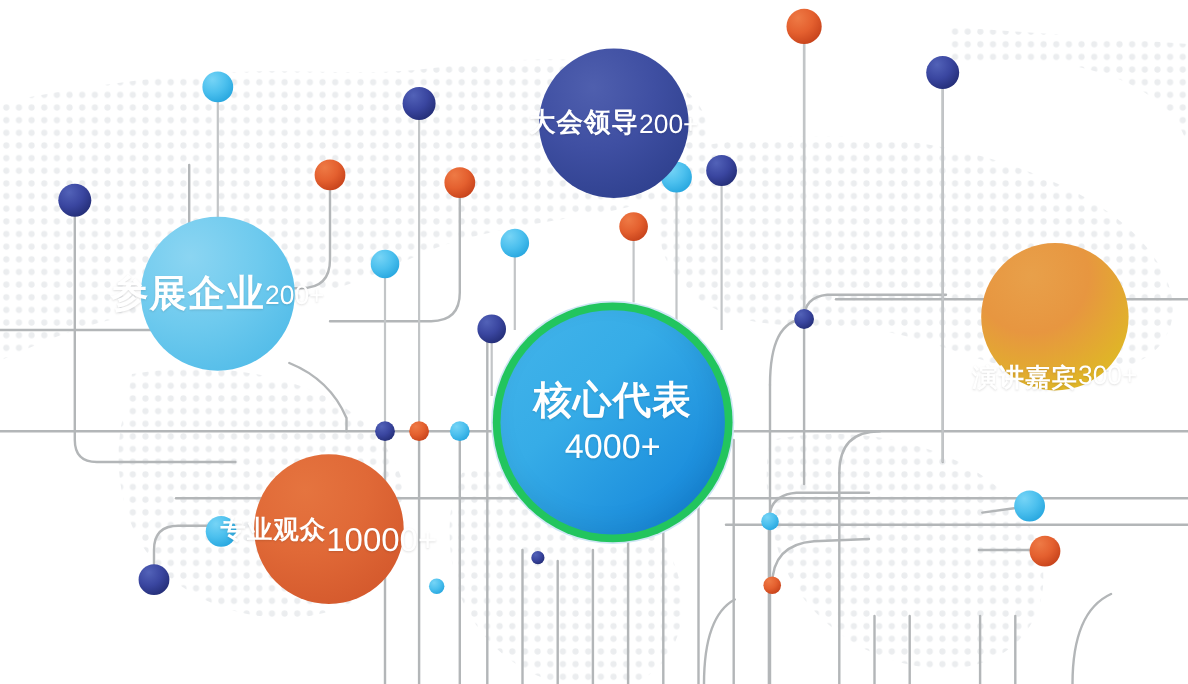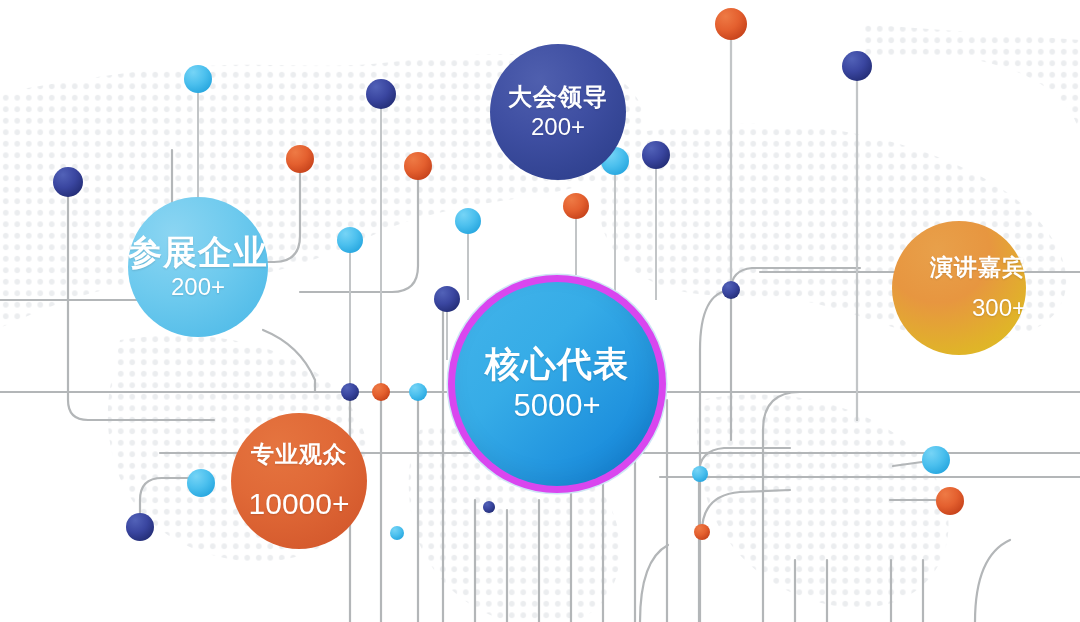--- a/index.html
+++ b/index.html
@@ -27,21 +27,21 @@
   }
   #bg-svg { z-index: 1; }
   #lines-svg { z-index: 2; }
   #pins-svg { z-index: 3; }
   #bubbles { position: absolute; left:0; top:0; width:1080px; height:622px; z-index: 4; }
 
   .bubble {
     position: absolute;
     border-radius: 50%;
     display: flex;
-    flex-direction: column;
+    flex-direction: row;
     align-items: center;
     justify-content: center;
     color: #ffffff;
     text-align: center;
     box-sizing: border-box;
   }
   .bubble .b-label {
     font-weight: bold;
     letter-spacing: 1px;
     line-height: 1.06;
@@ -52,21 +52,21 @@
     font-weight: normal;
     line-height: 1.1;
     white-space: nowrap;
     text-shadow: 0 1px 2px rgba(0,0,0,0.13);
   }
 
   
   #bubble-core {
     left: 448px; top: 275px; width: 218px; height: 218px;
     padding: 7px;
-    background: #d946ef;
+    background: #22c55e;
     box-shadow: 0 0 0 1.5px #cfe6f5;
   }
   #bubble-core .core-inner {
     width: 100%; height: 100%;
     border-radius: 50%;
     background: linear-gradient(135deg, #43b4ea 0%, #36ace7 38%, #1d8fdd 78%, #0f7bd4 100%);
     display: flex; flex-direction: column;
     align-items: center; justify-content: center;
     box-shadow: inset -6px -8px 22px rgba(0,0,0,0.07);
   }
@@ -262,21 +262,21 @@
       <circle cx="936" cy="460" r="14" fill="url(#gBlue)"></circle>
       <circle cx="950" cy="501" r="14" fill="url(#gOrange)"></circle>
     </g>
   </svg>
 
   <div id="bubbles">
 
     <div class="bubble" id="bubble-core">
       <div class="core-inner">
         <div class="b-label">核心代表</div>
-        <div class="b-value">5000+</div>
+        <div class="b-value">4000+</div>
       </div>
     </div>
 
     <div class="bubble" id="bubble-exhibitors">
       <div class="b-label">参展企业</div>
       <div class="b-value">200+</div>
     </div>
 
     <div class="bubble" id="bubble-leaders">
       <div class="b-label">大会领导</div>

